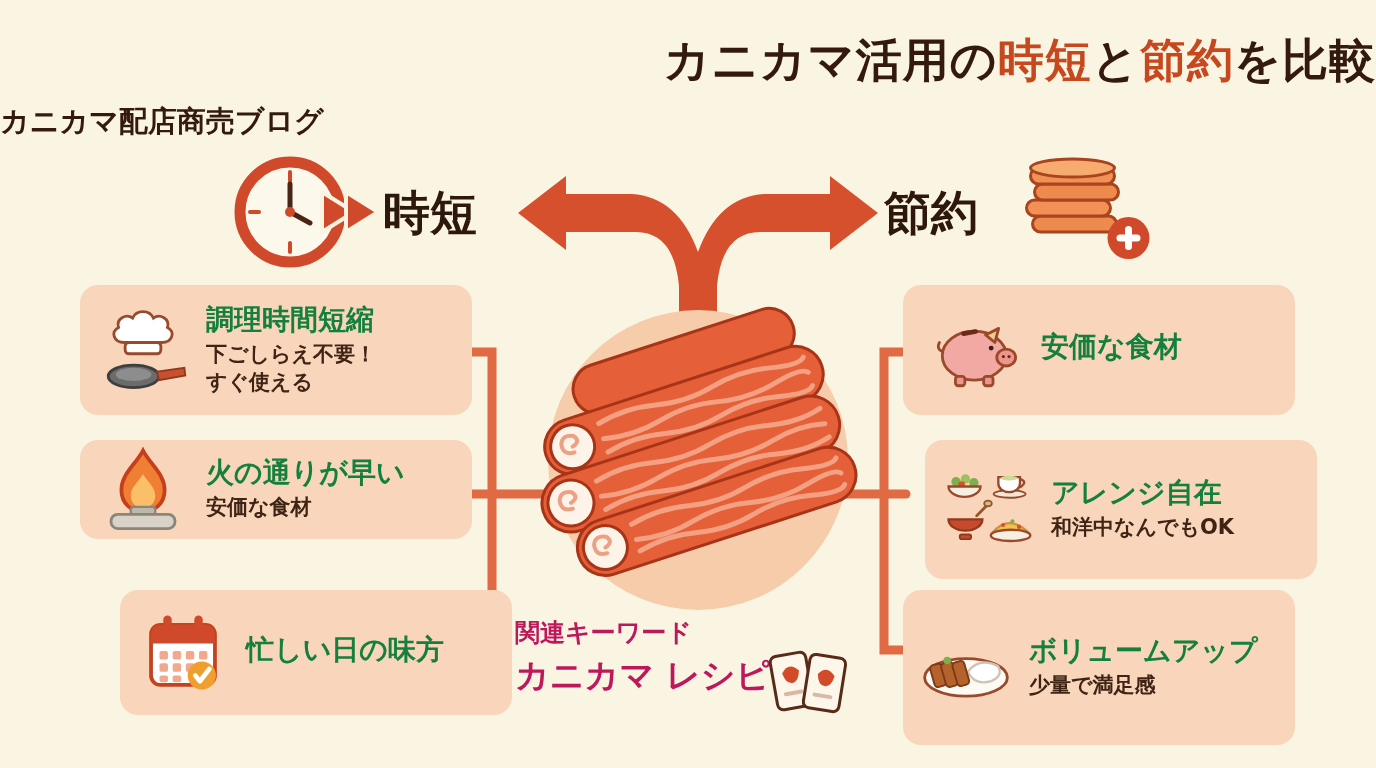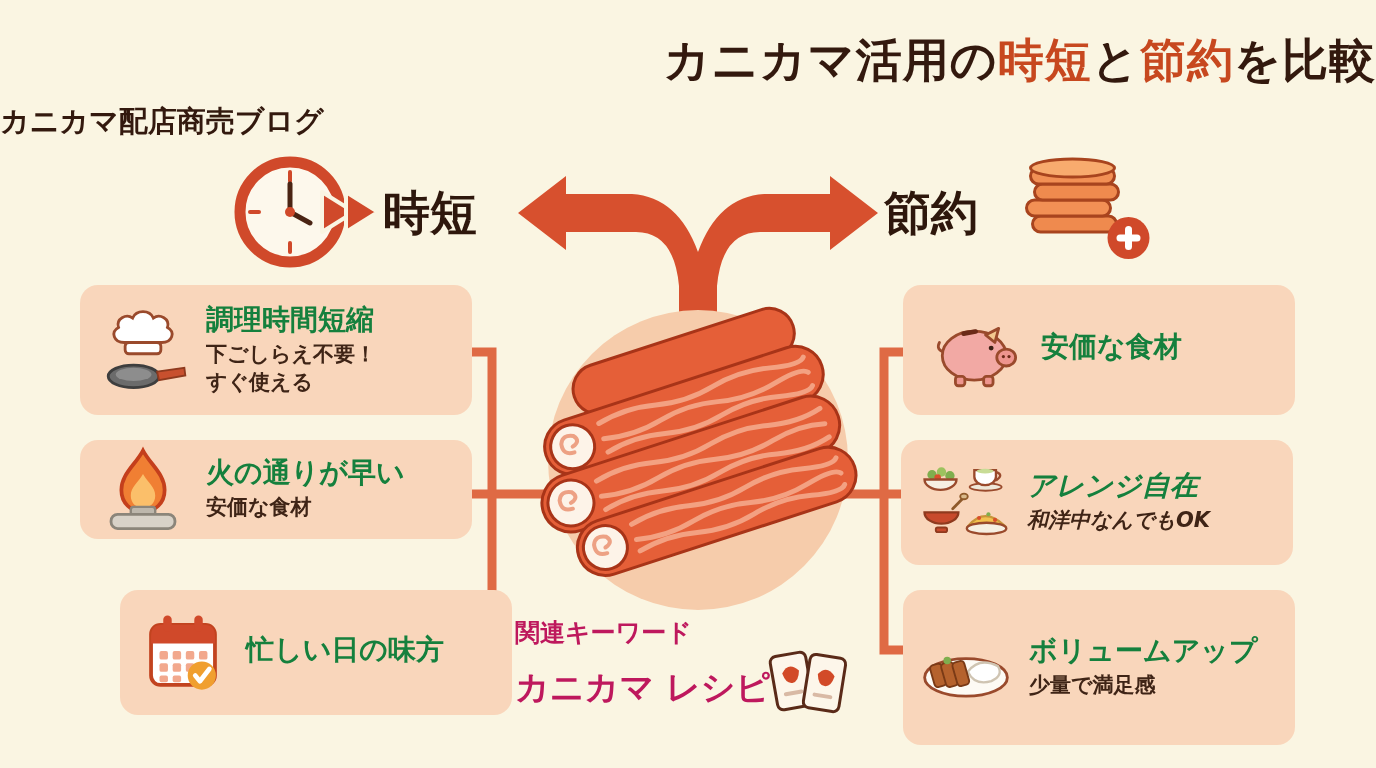--- a/index.html
+++ b/index.html
@@ -47,39 +47,39 @@
     width: 392px;
     background: #f9d6bb;
     border-radius: 18px;
     display: flex; align-items: center;
     gap: 16px; padding: 0 16px;
   }
   .card.l1 { left: 80px;  top: 285px; height: 130px; }
   .card.l2 { left: 80px;  top: 440px; height: 99px; }
   .card.l3 { left: 80px;  top: 590px; height: 125px; margin-left: 40px; }
   .card.r1 { left: 903px; top: 285px; height: 130px; padding-left: 28px; }
-  .card.r2 { left: 901px; top: 440px; height: 125px; font-style: italic; }
+  .card.r2 { left: 925px; top: 440px; height: 139px; }
   .card.r3 { left: 903px; top: 590px; height: 155px; }
   .card-icon { width: 94px; height: 94px; flex: none; }
   .card-icon svg { width: 100%; height: 100%; }
   .card-title {
     font-size: 28px; font-weight: 700; color: #15803d;
     margin-bottom: 5px; line-height: 1.15;
   }
   .card-desc {
     font-size: 21px; font-weight: 600; color: #3f2416;
     line-height: 1.3; white-space: pre-line;
   }
 
   .footer {
     position: absolute; left: 515px; top: 616px; width: 290px;
     text-align: left; color: #be185d;
   }
   .footer-label   { font-size: 25px; font-weight: 700; }
-  .footer-keyword { font-size: 34px; font-weight: 700; margin-top: 16px; }
+  .footer-keyword { font-size: 34px; font-weight: 700; margin-top: 4px; }
   .cards-icon-wrap { position: absolute; left: 762px; top: 638px; }
 </style>
 </head>
 <body>
 
 <div class="canvas">
 
   <svg class="overlay" width="1376" height="768">
     <path d="M518 213 L566 176 L566 194
              L632 194 Q 678 197 698 252 Q 718 197 764 194

